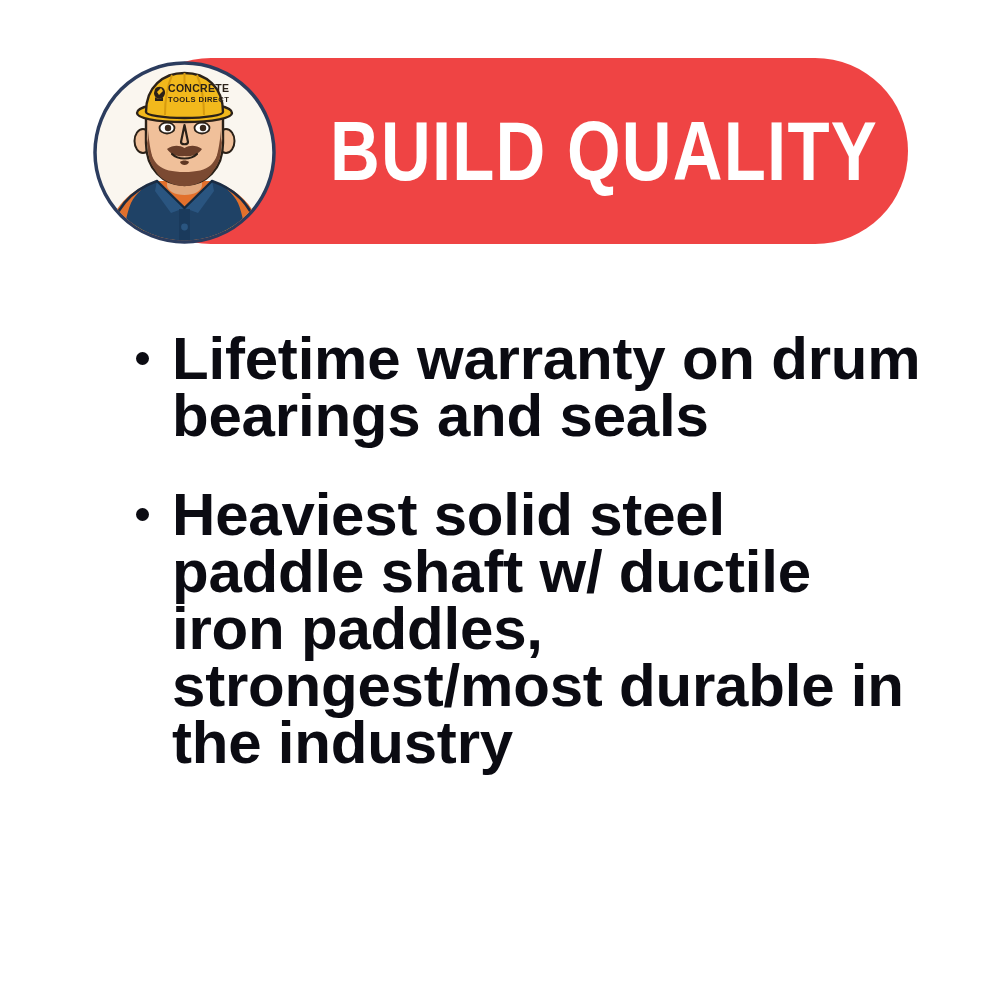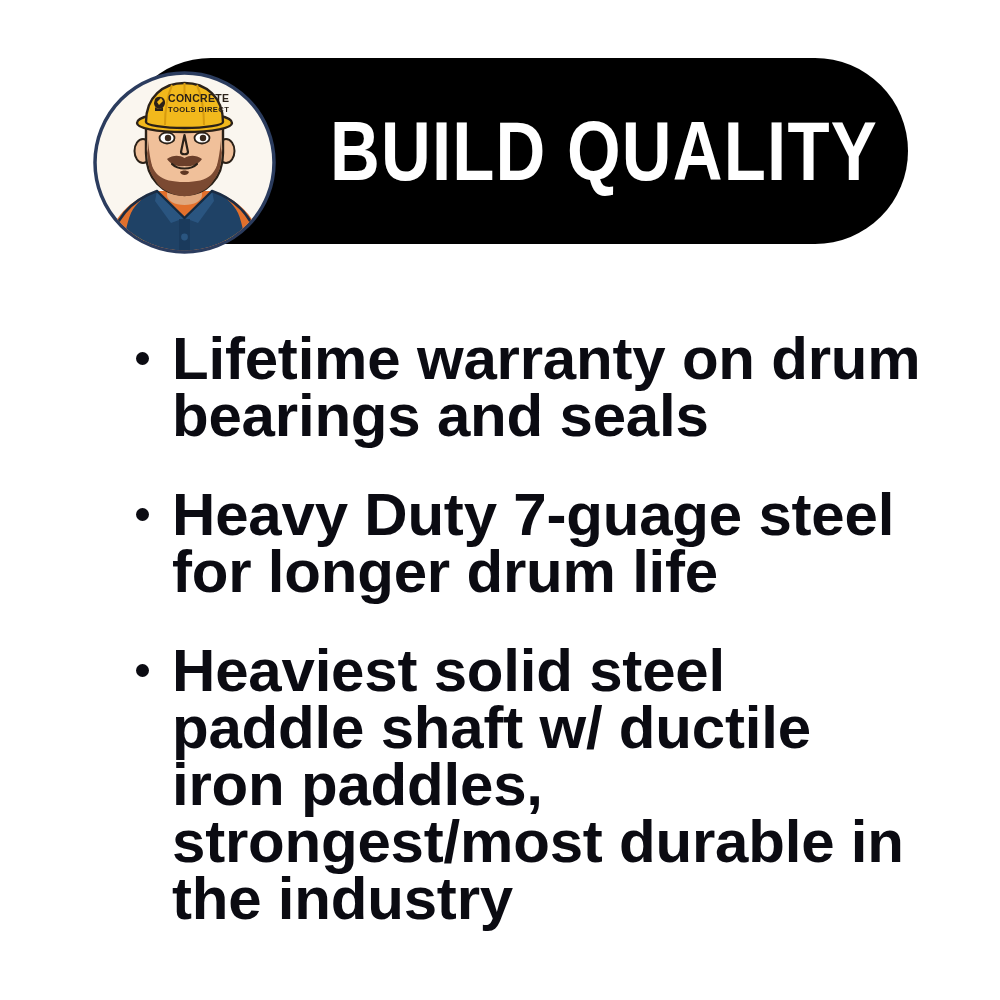--- a/index.html
+++ b/index.html
@@ -15,21 +15,21 @@
     font-family: "Liberation Sans", "DejaVu Sans", sans-serif;
   }
 
   
   #header-banner {
     position: absolute;
     left: 118px;
     top: 58px;
     width: 790px;
     height: 186px;
-    background: #000000;
+    background: #ef4444;
     border-radius: 93px;
   }
 
   #banner-title {
     position: absolute;
     left: 212px;
     top: 0;
     height: 186px;
     display: flex;
     align-items: center;
@@ -41,21 +41,21 @@
     line-height: 1;
     transform: scaleX(0.82);
     transform-origin: left center;
     white-space: nowrap;
   }
 
   
   #avatar {
     position: absolute;
     left: 93px;
-    top: 71px;
+    top: 61px;
     width: 183px;
     height: 183px;
   }
 
   
   #feature-list {
     position: absolute;
     left: 130px;
     top: 330px;
     width: 800px;
@@ -172,19 +172,15 @@
   </svg>
 </div>
 
 <ul id="feature-list">
   <li class="feature-item">
     <span class="feature-bullet"></span>
     <span class="feature-text">Lifetime warranty on drum bearings and seals</span>
   </li>
   <li class="feature-item">
     <span class="feature-bullet"></span>
-    <span class="feature-text">Heavy Duty 7-guage steel for longer drum life</span>
-  </li>
-  <li class="feature-item">
-    <span class="feature-bullet"></span>
     <span class="feature-text">Heaviest solid steel paddle shaft w/ ductile iron paddles, strongest/most durable in the industry</span>
   </li>
 </ul>
 
 </body></html>

